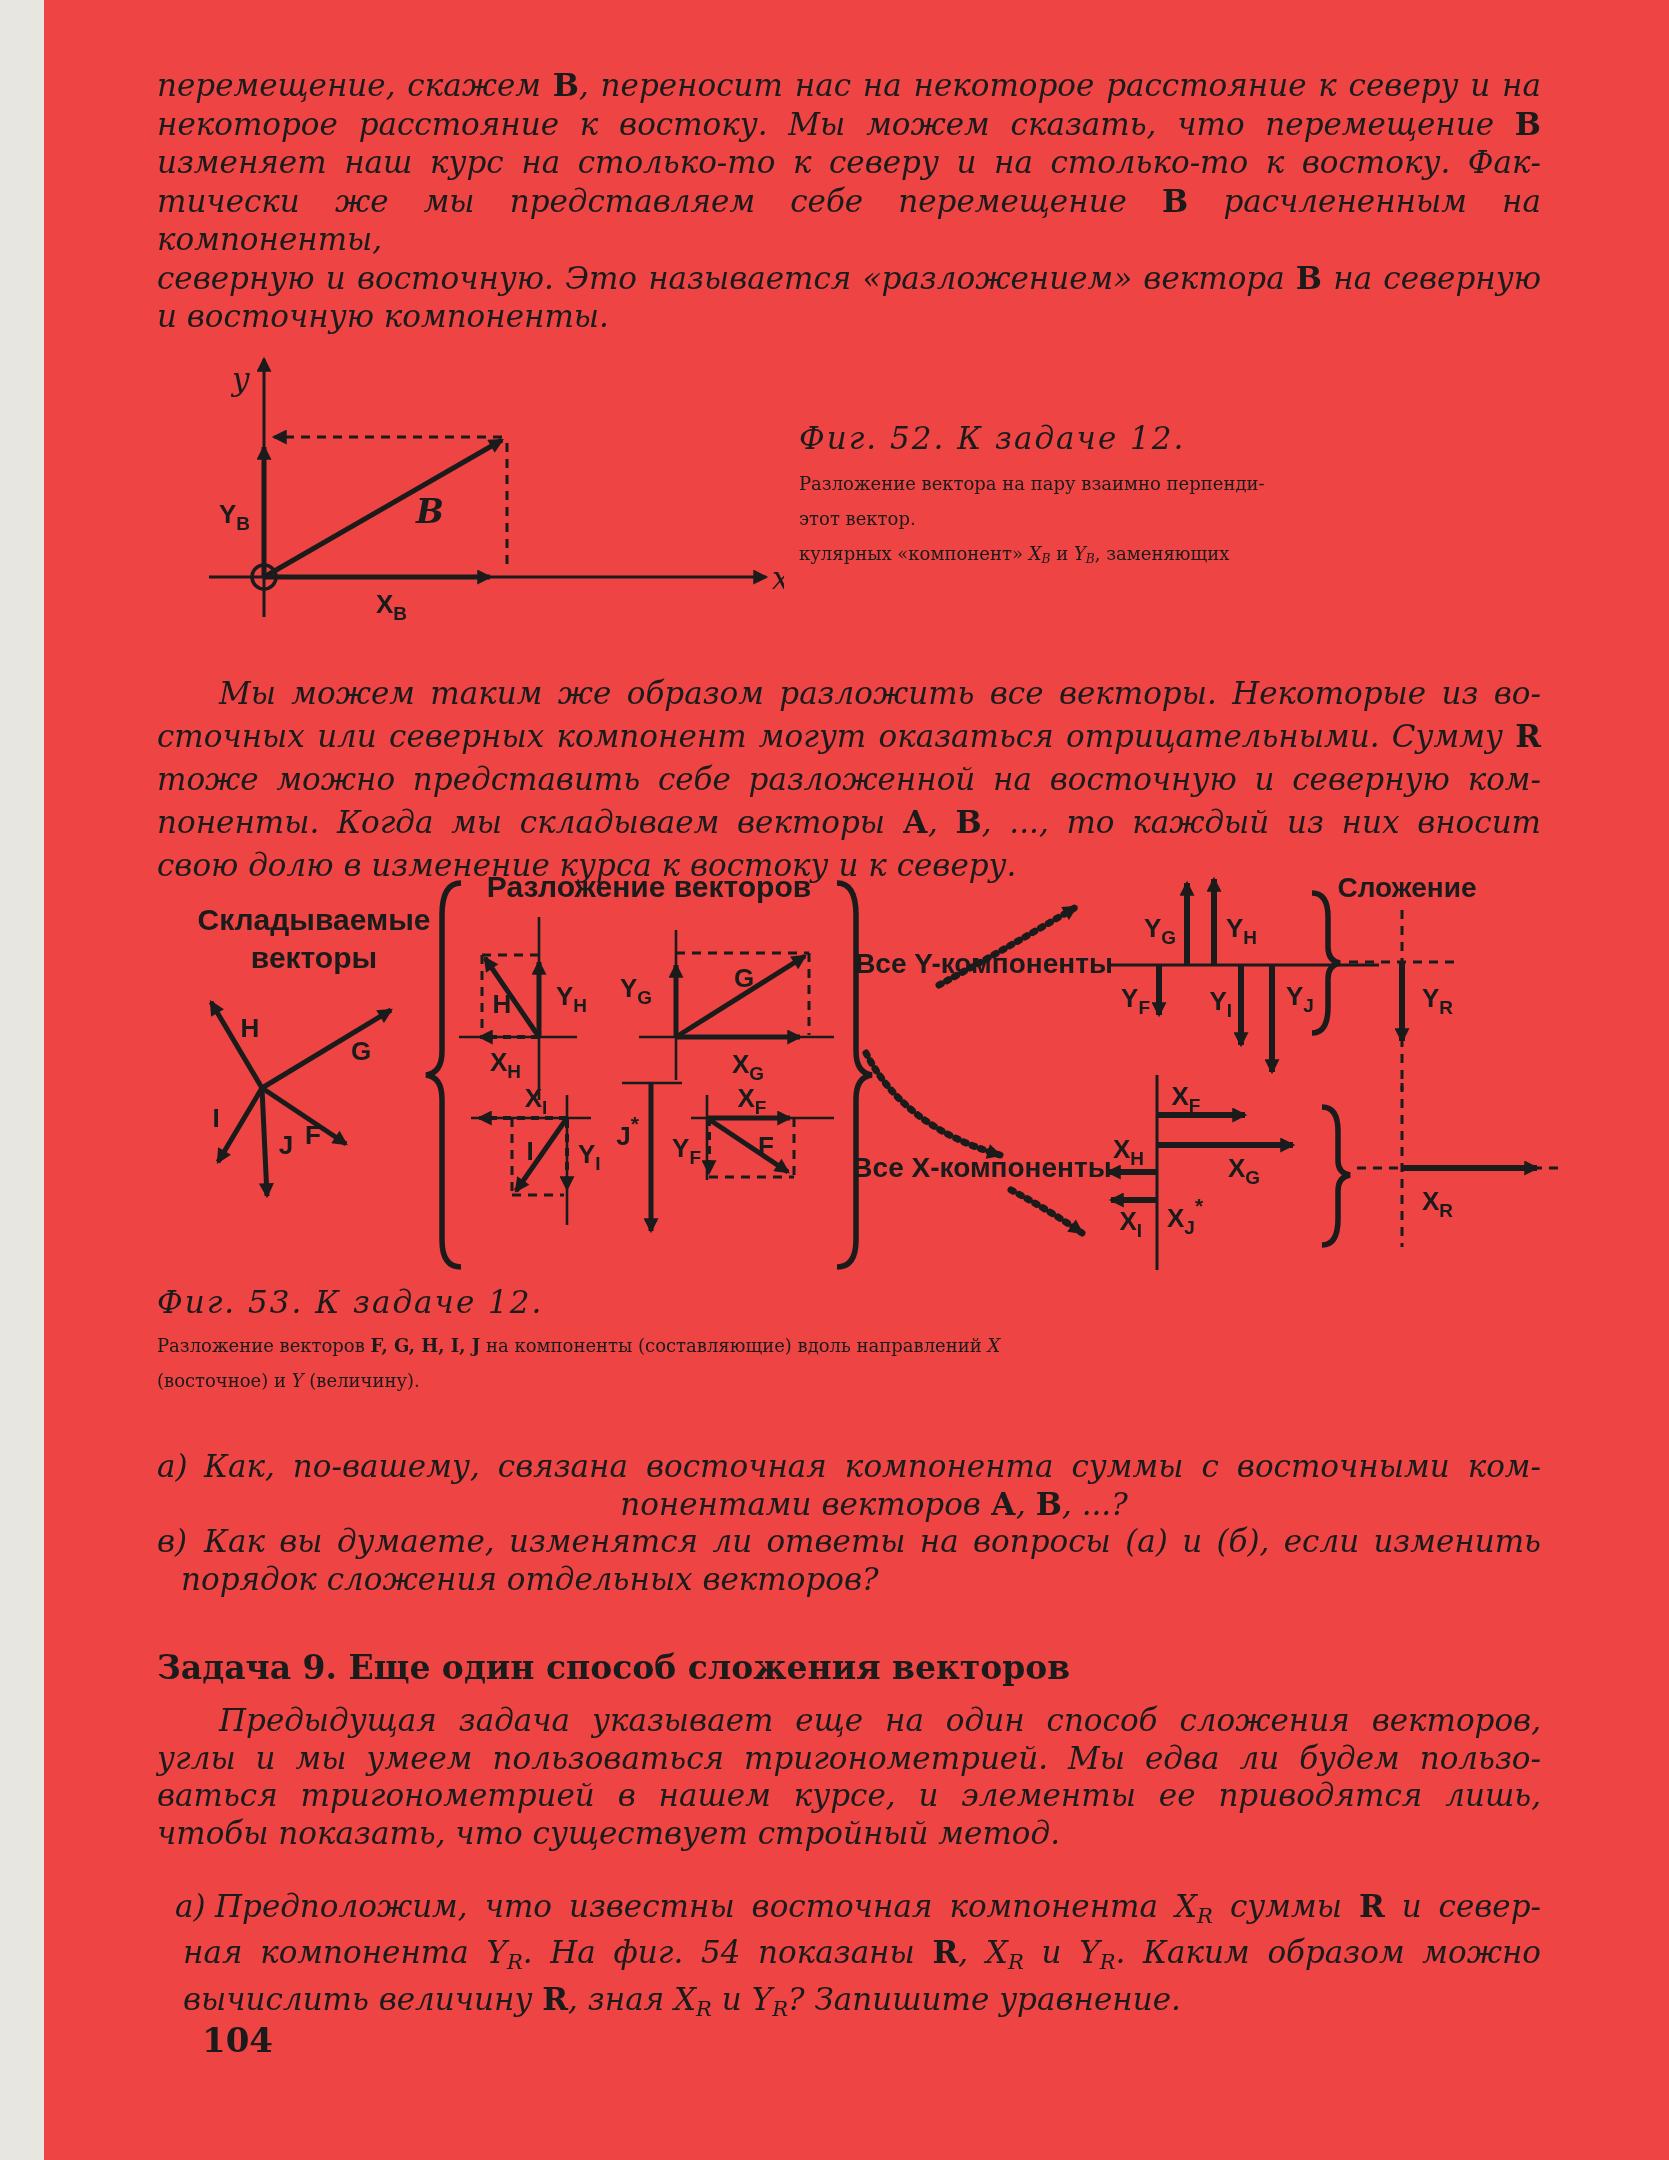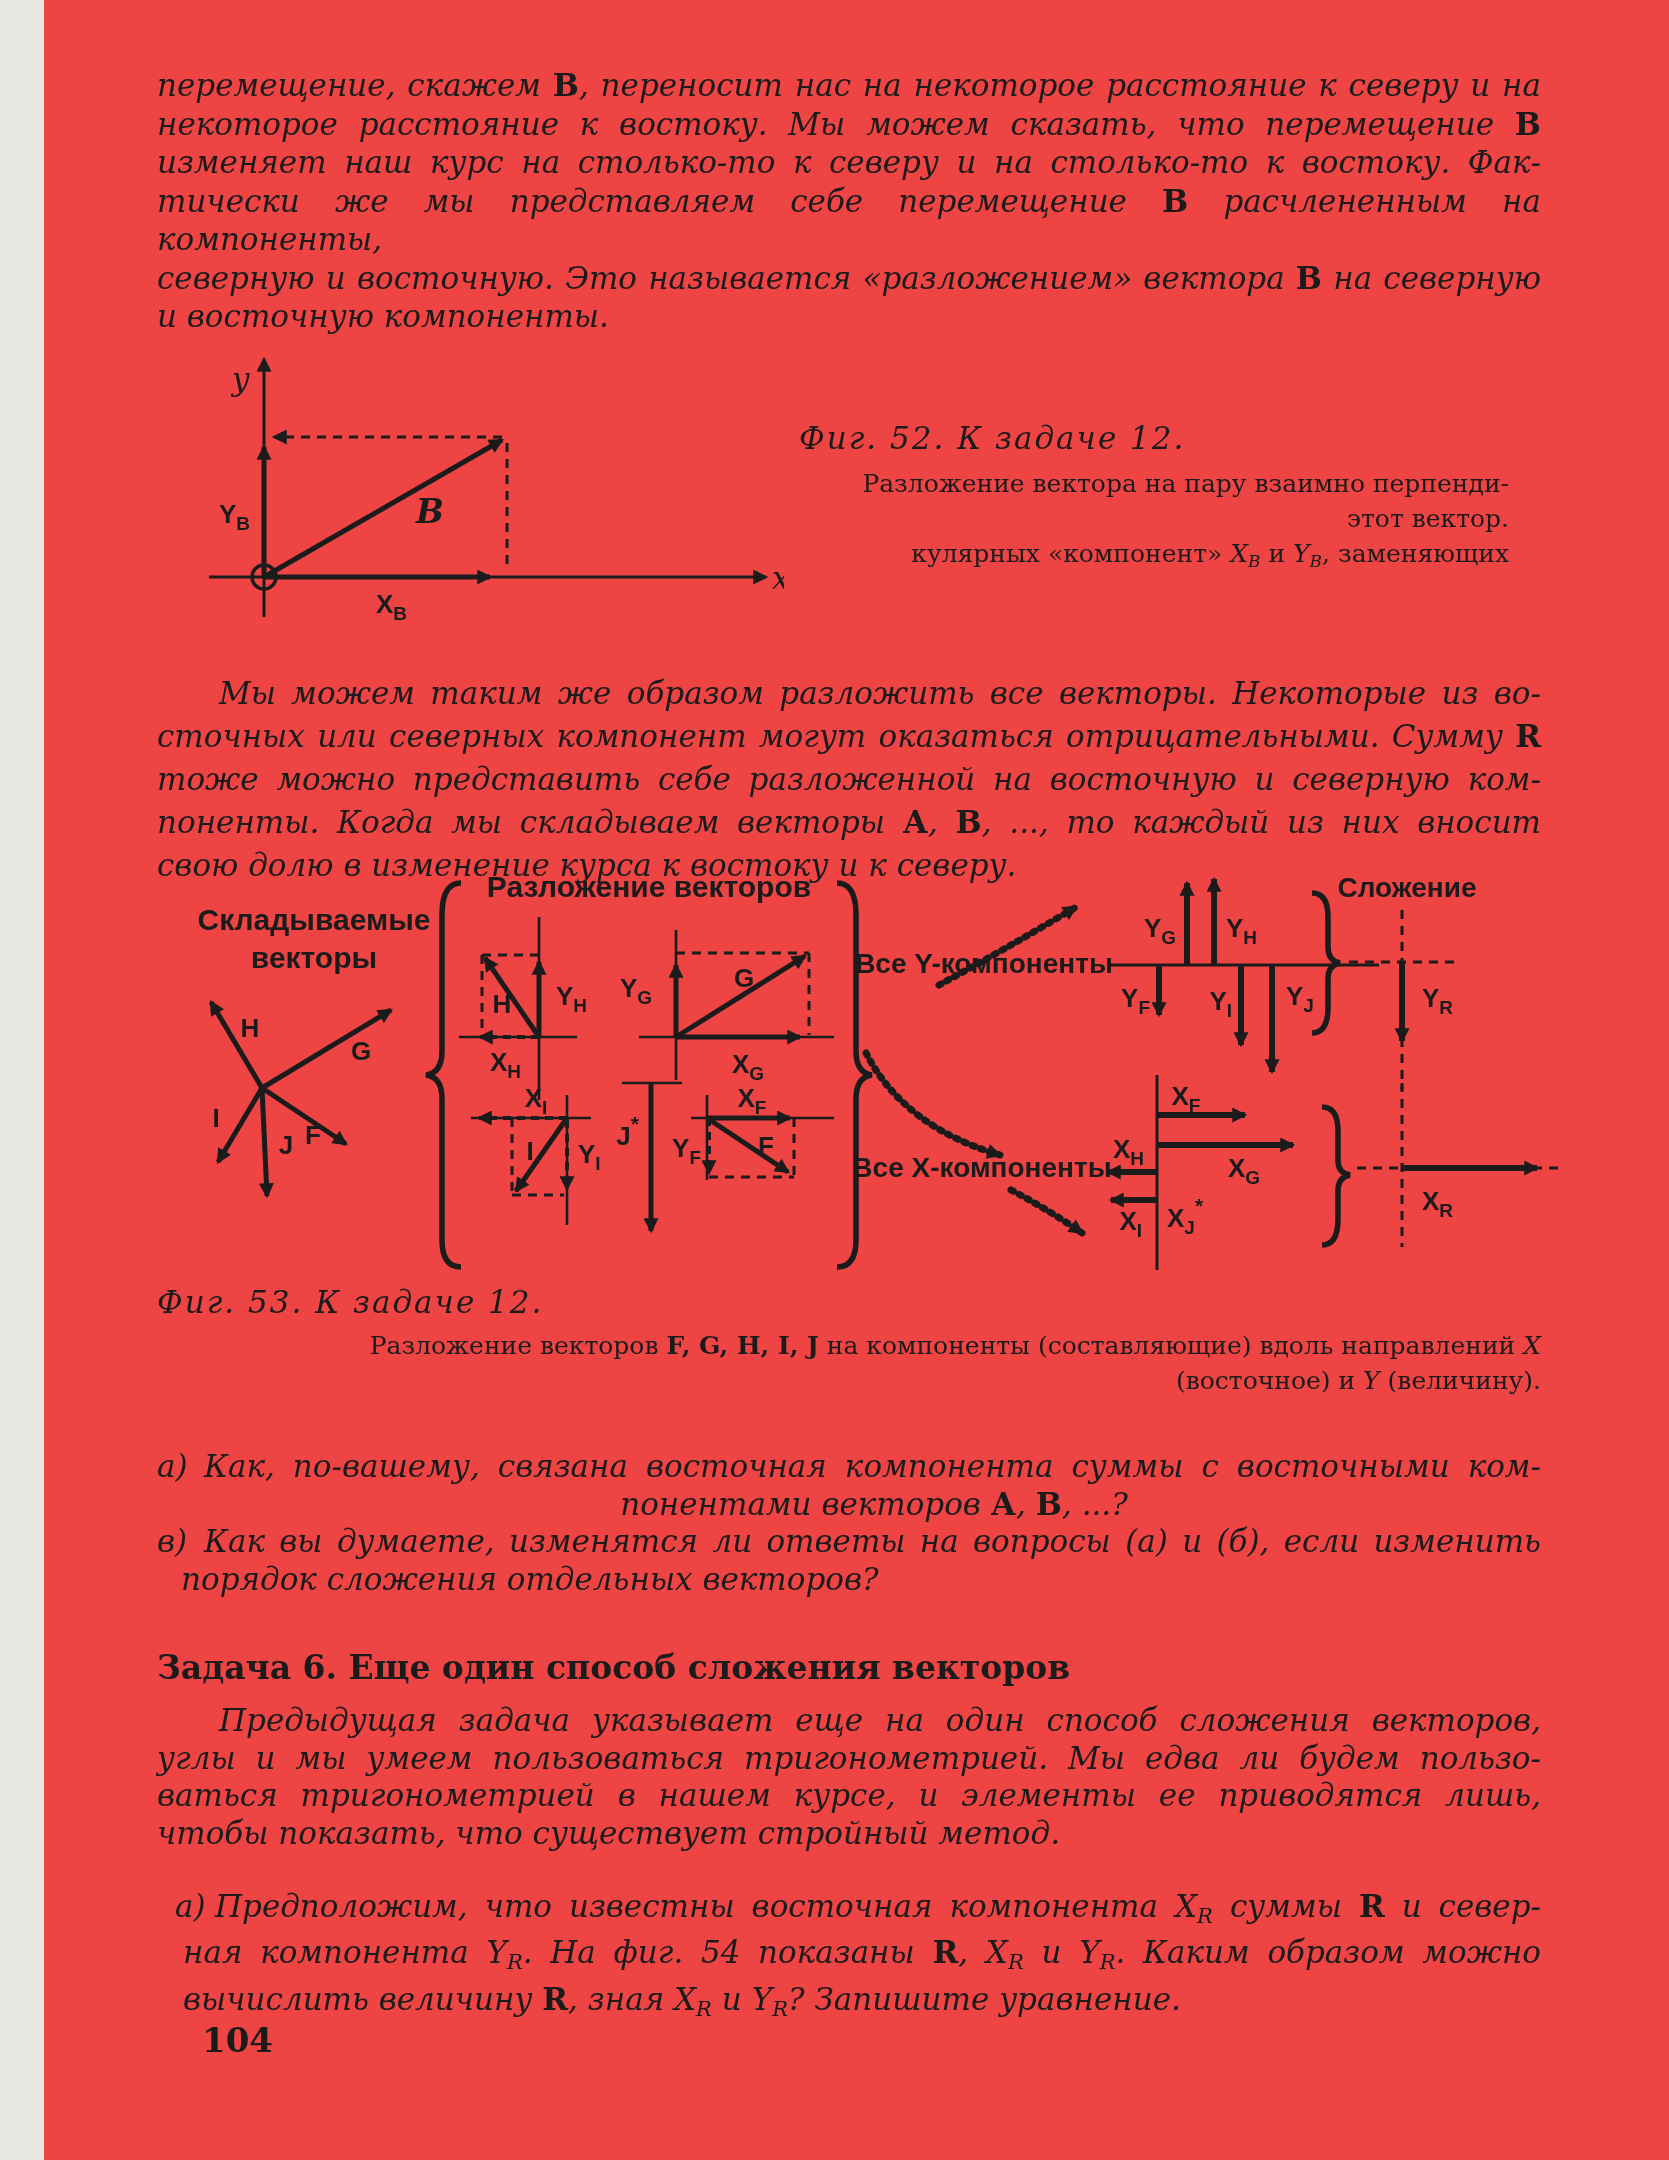--- a/index.html
+++ b/index.html
@@ -9,21 +9,21 @@
   
   .ital{font-style:italic;font-size:31px;}
   .pline{white-space:nowrap;}
   .jl{white-space:normal;text-align:justify;text-align-last:justify;}
   .sg-b{font-style:normal;font-weight:bold;}
   .sg-i{font-style:italic;}
   .sg-isub{font-style:italic;font-size:68%;vertical-align:-0.28em;}
   .abs{position:absolute;}
   
   .figtitle{font-style:italic;font-size:31px;letter-spacing:2px;}
-  .figbody{font-size:25px;text-align:right;line-height:35px;}
+  .figbody{font-size:18px;text-align:left;line-height:35px;}
   
   .head13{font-weight:bold;font-size:33px;font-family:"DejaVu Serif",serif;}
   .pagenum{font-weight:bold;font-size:34px;}
   
   .qm{display:inline-block;min-width:47px;}
   
   svg text{fill:#1b1b1b;}
   .fl{font:bold 26px "Liberation Sans",sans-serif;}
   .fl2{font:bold 30px "Liberation Sans",sans-serif;}
   .fl3{font:bold 28px "Liberation Sans",sans-serif;}
@@ -237,21 +237,21 @@
     </div>
   </div>
 
   <div class="abs ital" style="left:113px;top:1448px;width:1384px;line-height:37.5px;">
     <div class="pline jl"><span class="qm">а)</span><span><span>Как, по-вашему, связана восточная компонента суммы с восточными ком-</span></span></div>
     <div class="pline" style="padding-left:50px;text-align:center;"><span>понентами векторов </span><span class="sg-b">А</span><span>, </span><span class="sg-b">В</span><span>, ...?</span></div>
     <div class="pline jl"><span class="qm">в)</span><span><span>Как вы думаете, изменятся ли ответы на вопросы (а) и (б), если изменить</span></span></div>
     <div class="pline" style="padding-left:24px;"><span>порядок сложения отдельных векторов?</span></div>
   </div>
 
-  <div class="abs head13" style="left:113px;top:1648px;">Задача 6. Еще один способ сложения векторов</div>
+  <div class="abs head13" style="left:113px;top:1648px;">Задача 9. Еще один способ сложения векторов</div>
 
   <div class="abs ital" style="left:113px;top:1702px;width:1384px;line-height:37.5px;">
     <div class="pline jl" style="text-indent:62px;"><span>Предыдущая задача указывает еще на один способ сложения векторов,</span></div>
     <div class="pline jl"><span>углы и мы умеем пользоваться тригонометрией. Мы едва ли будем пользо-</span></div>
     <div class="pline jl"><span>ваться тригонометрией в нашем курсе, и элементы ее приводятся лишь,</span></div>
     <div class="pline"><span>чтобы показать, что существует стройный метод.</span></div>
   </div>
 
   <div class="abs ital" style="left:113px;top:1888px;width:1384px;line-height:36.5px;">
     <div class="pline jl" style="padding-left:18px;"><span class="qm" style="min-width:40px;">а)</span><span><span>Предположим, что известны восточная компонента </span><span class="sg-i">X</span><span class="sg-isub">R</span><span> суммы </span><span class="sg-b">R</span><span> и север-</span></span></div>

